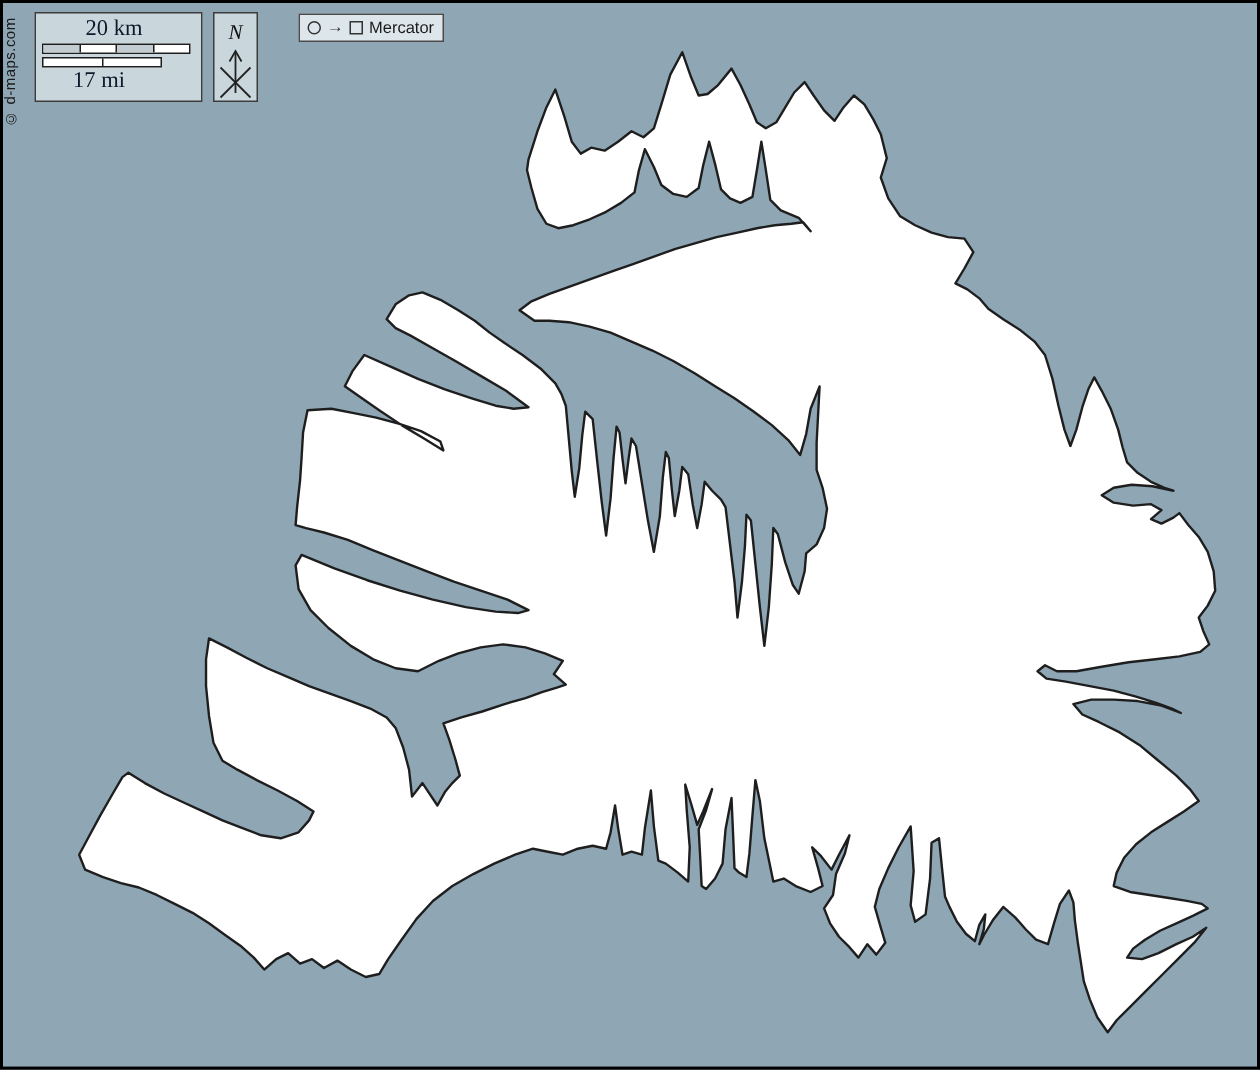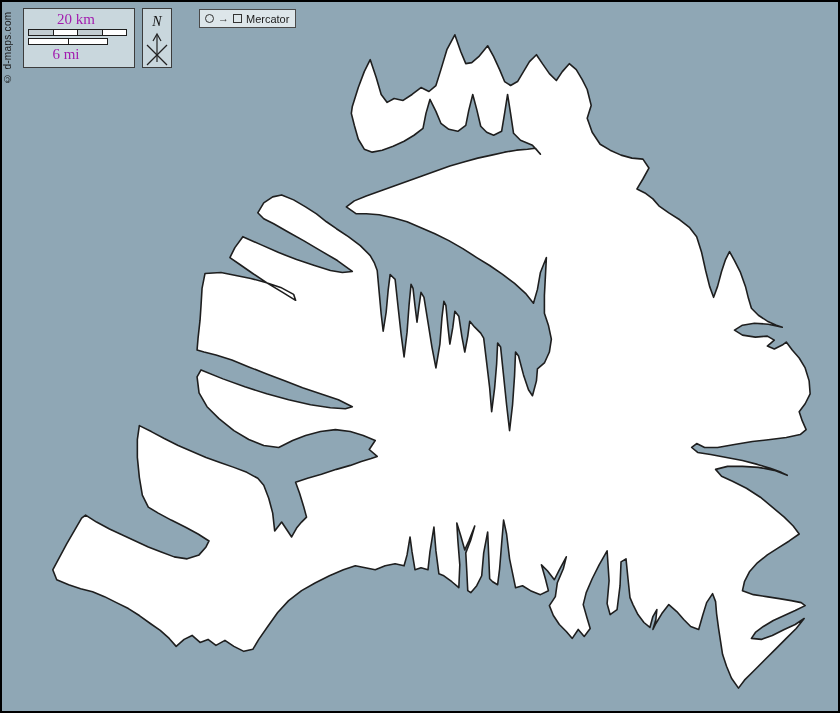--- a/index.html
+++ b/index.html
@@ -14,21 +14,21 @@
   }
   #map-svg{position:absolute;left:0;top:0;width:836px;height:709px;display:block;}
 
   
   .scale-panel{
     position:absolute;left:21px;top:6px;width:112px;height:60px;
     background:#c9d7dd;border:1px solid #3c3c3c;box-sizing:border-box;
   }
   .scale-km-label,.scale-mi-label{
     font-family:"Liberation Serif", serif;
-    font-size:15px;color:#a21caf;text-align:center;line-height:16px;
+    font-size:15px;color:#0f172a;text-align:center;line-height:16px;
   }
   .scale-km-label{margin-top:2px;width:104px;}
   .scale-mi-label{width:84px;}
   .bar{display:flex;box-sizing:border-box;border:1px solid #1e1e1e;height:7px;background:#fff;}
   .bar-km{width:99px;margin:2px 0 2px 4px;}
   .bar-mi{width:80px;margin:0 0 1px 4px;}
   .bar .seg{flex:1 1 0;box-sizing:border-box;border-right:1px solid #1e1e1e;}
   .bar .seg:last-child{border-right:none;}
   .bar .seg.shaded{background:#c2ccd1;}
 
@@ -147,21 +147,21 @@
     <div class="bar bar-km">
         <div class="seg shaded"></div>
         <div class="seg"></div>
         <div class="seg shaded"></div>
         <div class="seg"></div>
       </div>
     <div class="bar bar-mi">
         <div class="seg"></div>
         <div class="seg"></div>
       </div>
-    <div class="scale-mi-label">6 mi</div>
+    <div class="scale-mi-label">17 mi</div>
   </div>
 
   <div class="compass-panel">
     <svg width="28" height="58" viewBox="0 0 28 58">
       <text x="14" y="17" text-anchor="middle" class="compass-n">N</text>
       <g stroke="#222" stroke-width="1.2" fill="none">
         <line x1="14" y1="53" x2="14" y2="26"></line>
         <polyline points="10,32 14,25 18,32"></polyline>
         <line x1="4" y1="36" x2="24" y2="56"></line>
         <line x1="24" y1="36" x2="4" y2="56"></line>

